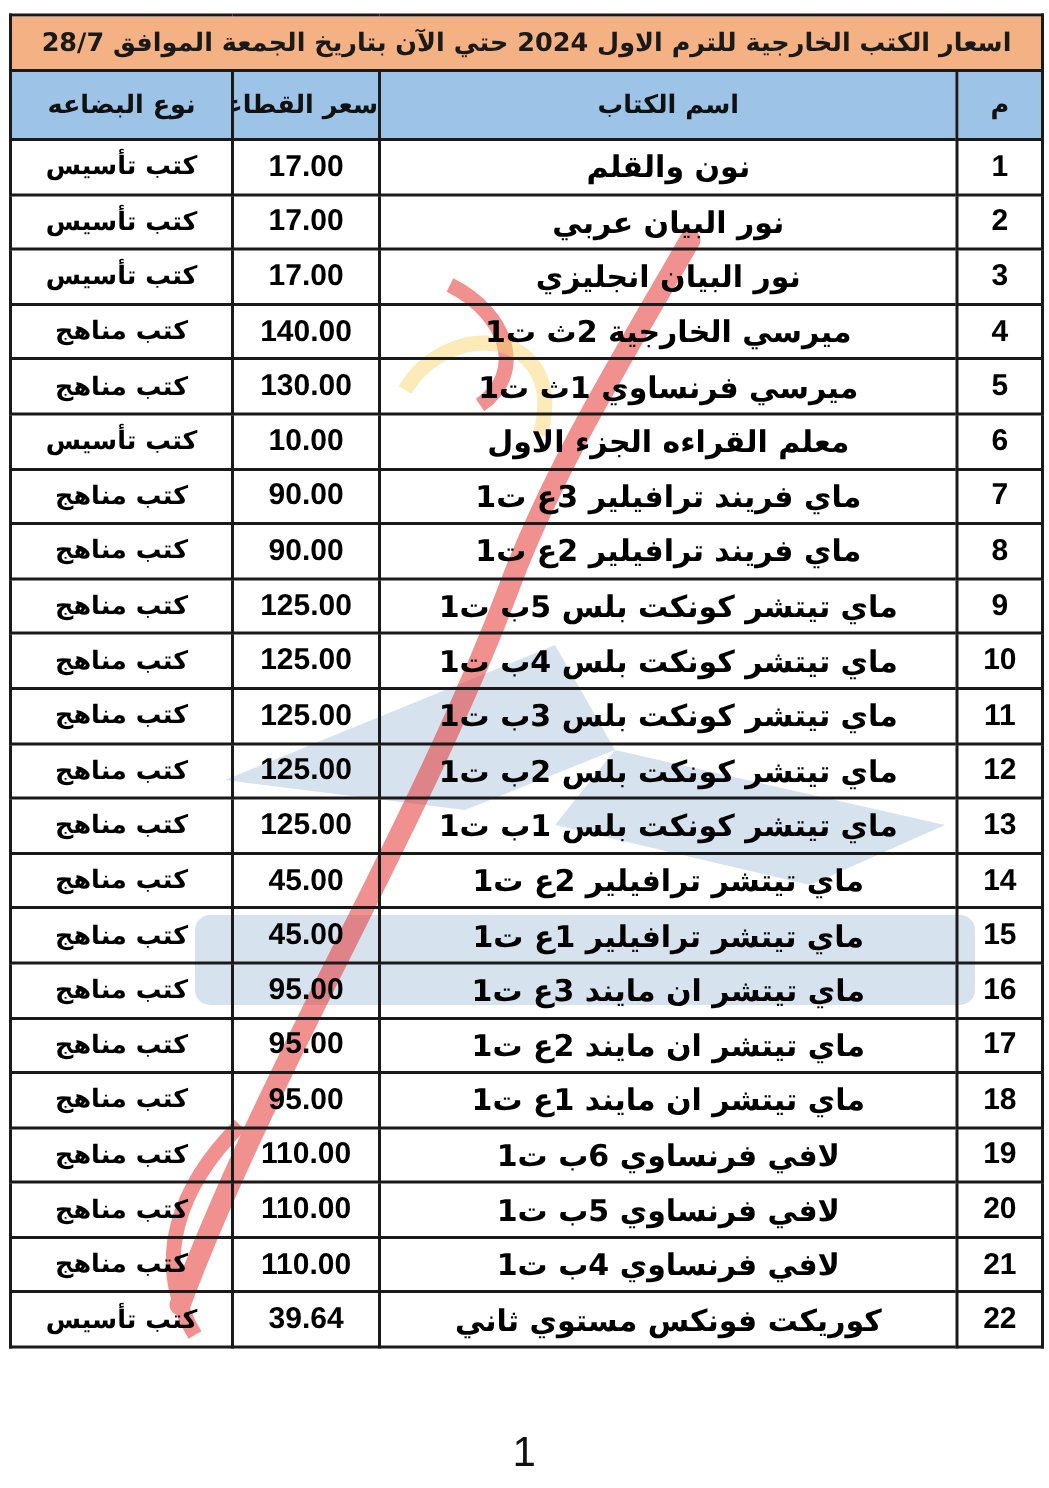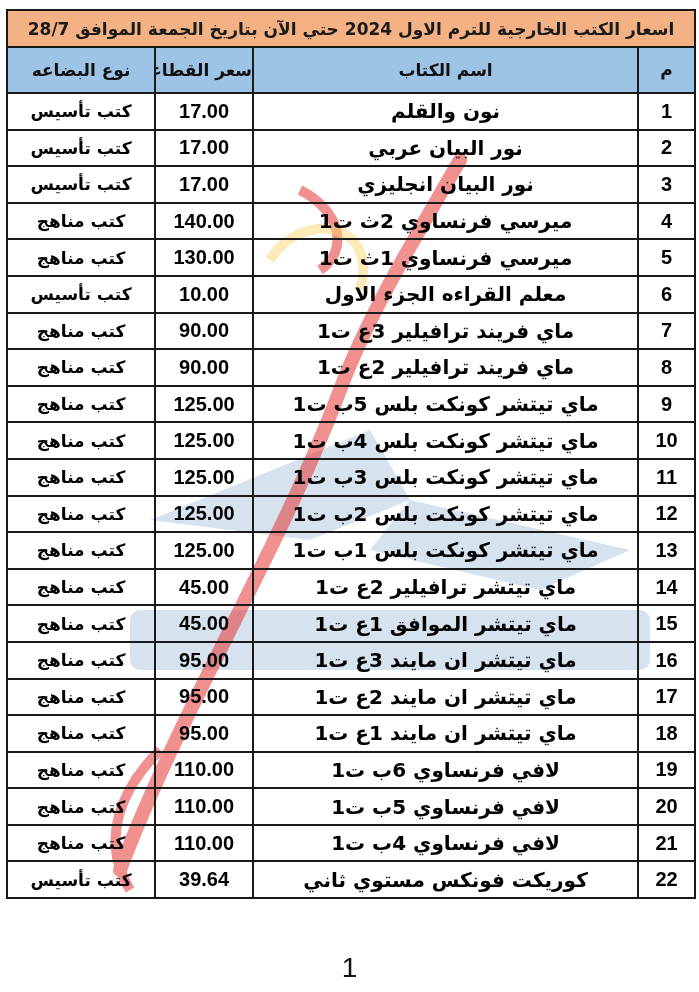--- a/index.html
+++ b/index.html
@@ -85,21 +85,21 @@
           <td class="kind">كتب تأسيس</td>
         </tr>
       <tr>
           <td class="num">3</td>
           <td class="name">نور البيان انجليزي</td>
           <td class="price">17.00</td>
           <td class="kind">كتب تأسيس</td>
         </tr>
       <tr>
           <td class="num">4</td>
-          <td class="name">ميرسي فرنساوي 2ث ت1</td>
+          <td class="name">ميرسي الخارجية 2ث ت1</td>
           <td class="price">140.00</td>
           <td class="kind">كتب مناهج</td>
         </tr>
       <tr>
           <td class="num">5</td>
           <td class="name">ميرسي فرنساوي 1ث ت1</td>
           <td class="price">130.00</td>
           <td class="kind">كتب مناهج</td>
         </tr>
       <tr>
@@ -151,21 +151,21 @@
           <td class="kind">كتب مناهج</td>
         </tr>
       <tr>
           <td class="num">14</td>
           <td class="name">ماي تيتشر ترافيلير 2ع ت1</td>
           <td class="price">45.00</td>
           <td class="kind">كتب مناهج</td>
         </tr>
       <tr>
           <td class="num">15</td>
-          <td class="name">ماي تيتشر الموافق 1ع ت1</td>
+          <td class="name">ماي تيتشر ترافيلير 1ع ت1</td>
           <td class="price">45.00</td>
           <td class="kind">كتب مناهج</td>
         </tr>
       <tr>
           <td class="num">16</td>
           <td class="name">ماي تيتشر ان مايند 3ع ت1</td>
           <td class="price">95.00</td>
           <td class="kind">كتب مناهج</td>
         </tr>
       <tr>

